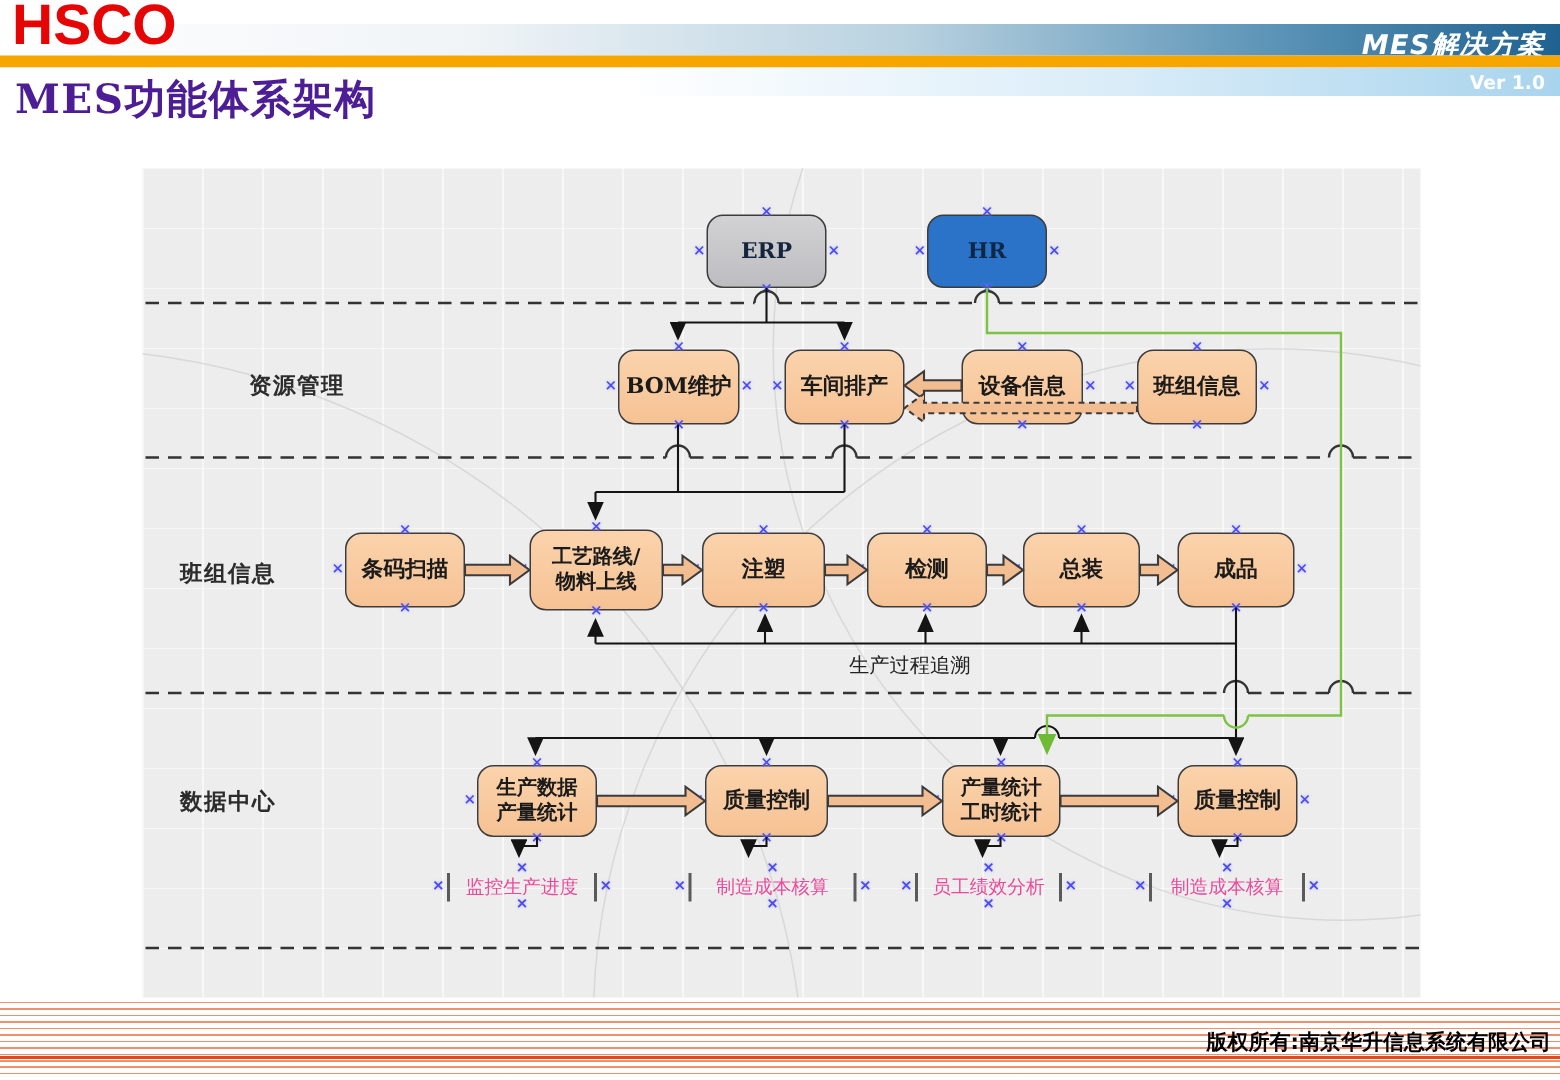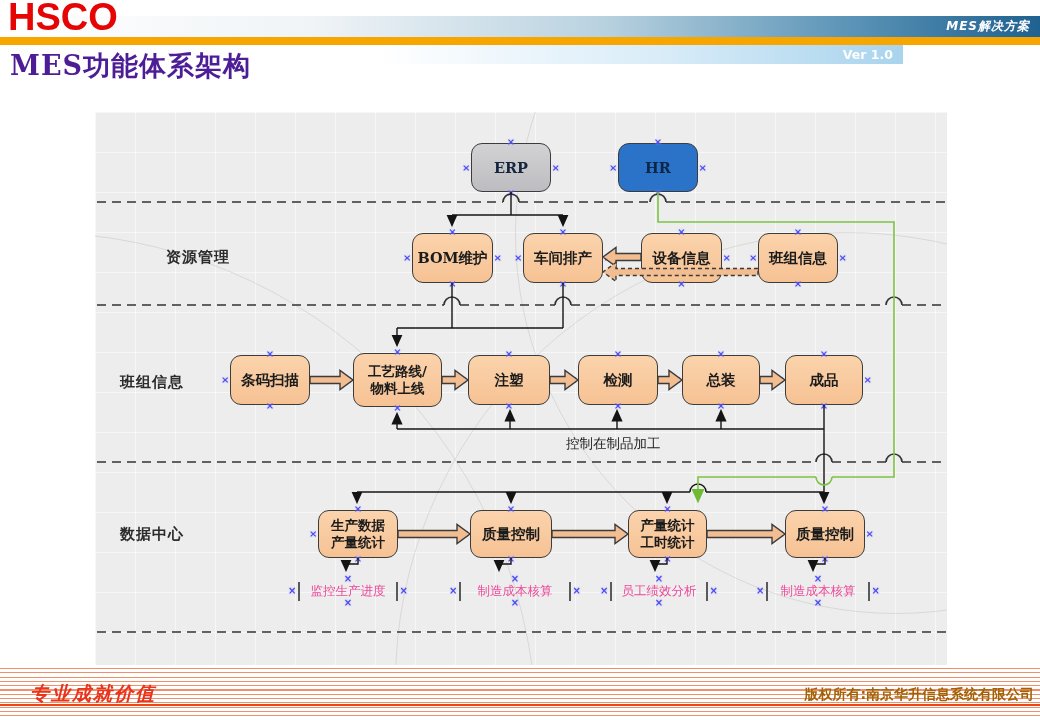--- a/index.html
+++ b/index.html
@@ -2,25 +2,25 @@
 <html><head>
 <meta charset="utf-8">
 <style>
   html,body{margin:0;padding:0;background:#888;}
   #slide{position:relative;width:1040px;height:720px;background:#ffffff;overflow:hidden;
          font-family:"DejaVu Sans","Liberation Sans",sans-serif;}
 
   
   .hdr-bluebar{position:absolute;left:0;top:16px;width:1040px;height:21px;
     background:linear-gradient(to right,#ffffff 0%,#f0f4f7 30%,#b9d2e0 58%,#5a93b6 82%,#1f6190 100%);}
-  .hdr-bluebar .txt{position:absolute;right:10px;top:2px;color:#ffffff;font-size:12px;
+  .hdr-bluebar .txt{position:absolute;right:10px;top:2px;color:#ffffff;font-size:18px;
     font-weight:bold;font-style:italic;letter-spacing:1px;}
   .hdr-orange{position:absolute;left:0;top:37px;width:1040px;height:8px;background:#F7A600;}
-  .hdr-verbar{position:absolute;left:0;top:45px;width:872px;height:19px;
-    background:linear-gradient(to right,#ffffff 0%,#ffffff 40%,#d9ecf8 72%,#a9d4ed 100%);margin-left:31px;}
+  .hdr-verbar{position:absolute;left:0;top:45px;width:1040px;height:19px;
+    background:linear-gradient(to right,#ffffff 0%,#ffffff 40%,#d9ecf8 72%,#a9d4ed 100%);}
   .hdr-verbar .txt{position:absolute;right:10px;top:2px;color:#fdfeff;font-size:12.5px;font-weight:bold;}
   .logo{position:absolute;left:8px;top:-4px;color:#E60505;font-size:38px;font-weight:bold;
     letter-spacing:0px;font-family:"Liberation Sans","DejaVu Sans",sans-serif;}
   .page-title{position:absolute;left:10px;top:48px;color:#4c1d95;font-size:27px;font-weight:bold;
     font-family:"DejaVu Serif","Liberation Serif",serif;letter-spacing:1px;}
 
   
   .canvas{position:absolute;left:95px;top:112px;width:852px;height:553px;background:#EDEDED;
     overflow:hidden;}
   .canvas .grid{position:absolute;left:0;top:0;right:0;bottom:0;
@@ -61,21 +61,21 @@
 
   
   #wires{position:absolute;left:0;top:0;width:1040px;height:720px;z-index:5;pointer-events:none;}
 
   
   .footer-stripes{position:absolute;left:0;top:668px;width:1040px;height:49px;
     background:repeating-linear-gradient(to bottom,rgba(238,106,58,.75) 0 1px,transparent 1px 4.3px);}
   .footer-line{position:absolute;left:0;top:704px;width:1040px;height:2px;background:#E84818;}
   .slogan{position:absolute;left:30px;top:681px;color:#E8341C;font-size:19px;font-weight:bold;
     font-style:italic;letter-spacing:2px;z-index:8;}
-  .copyright{position:absolute;right:6px;top:686px;color:#a16207;font-size:14px;font-weight:bold;
+  .copyright{position:absolute;right:6px;top:686px;color:#000000;font-size:14px;font-weight:bold;
     z-index:8;}
 </style>
 </head>
 <body>
 
 <div id="slide">
 
   <div class="hdr-bluebar">
     <span class="txt">MES解决方案</span>
   </div>
@@ -178,21 +178,21 @@
       <span class="handle h-r">×</span>
     </div>
   <div class="node peach hands" style="left:785px;top:355px;width:78px;height:50px;">
     <span>成品</span>
   <span class="handle h-t">×</span>
       <span class="handle h-b">×</span>
       <span class="handle h-l">×</span>
       <span class="handle h-r">×</span>
     </div>
 
-  <div class="trace-label">控制在制品加工</div>
+  <div class="trace-label">生产过程追溯</div>
 
   <div class="node peach two hands" style="left:318px;top:510px;width:80px;height:48px;">
     <span>生产数据</span>
     <span>产量统计</span>
   <span class="handle h-t">×</span>
       <span class="handle h-b">×</span>
       <span class="handle h-l">×</span>
       <span class="handle h-r">×</span>
     </div>
   <div class="node peach hands" style="left:470px;top:510px;width:82px;height:48px;">
@@ -329,16 +329,15 @@
       <path d="M707,530.5 H772 V524.5 L785,534 L772,543.5 V537.5 H707 Z"></path>
 
       <path d="M641,253.5 H616 V247.5 L603,257 L616,266.5 V260.5 H641 Z"></path>
 
       <path d="M758,268.5 H616 V262.5 L603,272 L616,281.5 V275.5 H758 Z" stroke-dasharray="4 3"></path>
     </g>
   </svg>
 
   <div class="footer-stripes"></div>
   <div class="footer-line"></div>
-  <div class="slogan">专业成就价值</div>
   <div class="copyright">版权所有:南京华升信息系统有限公司</div>
 
 </div>
 
 </body></html>

